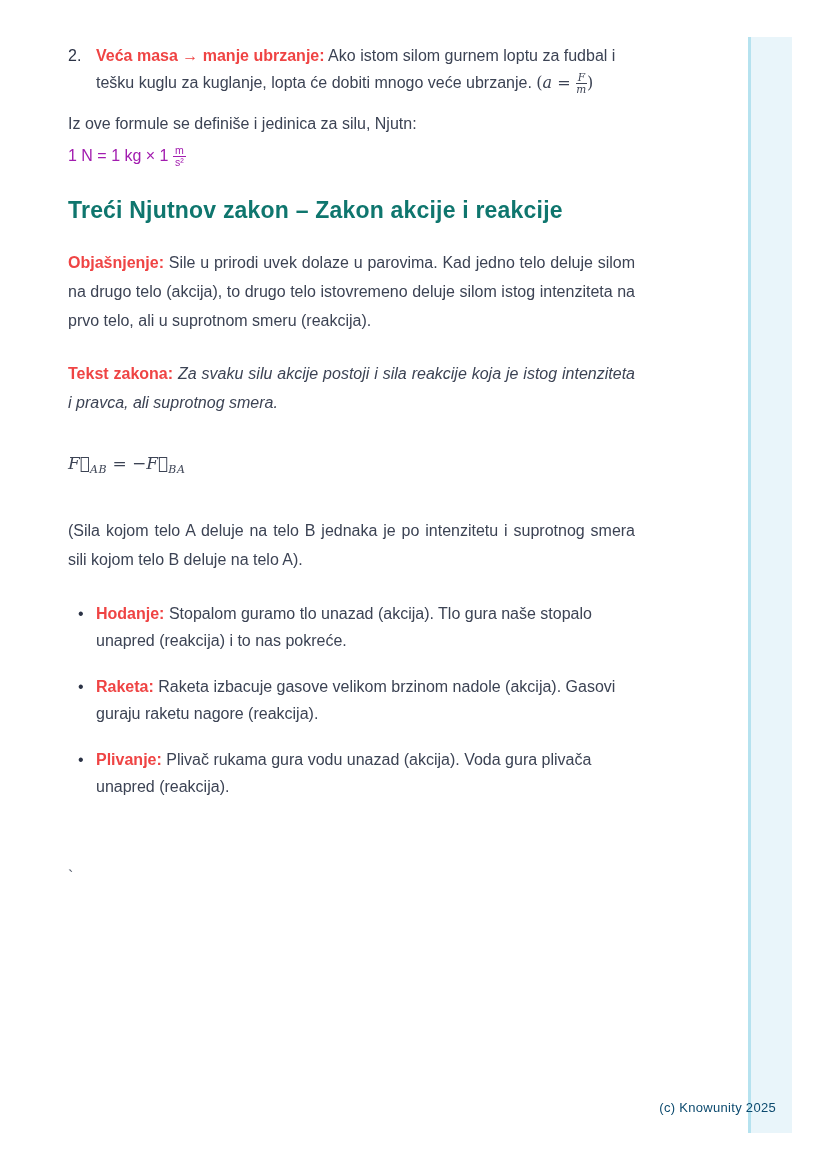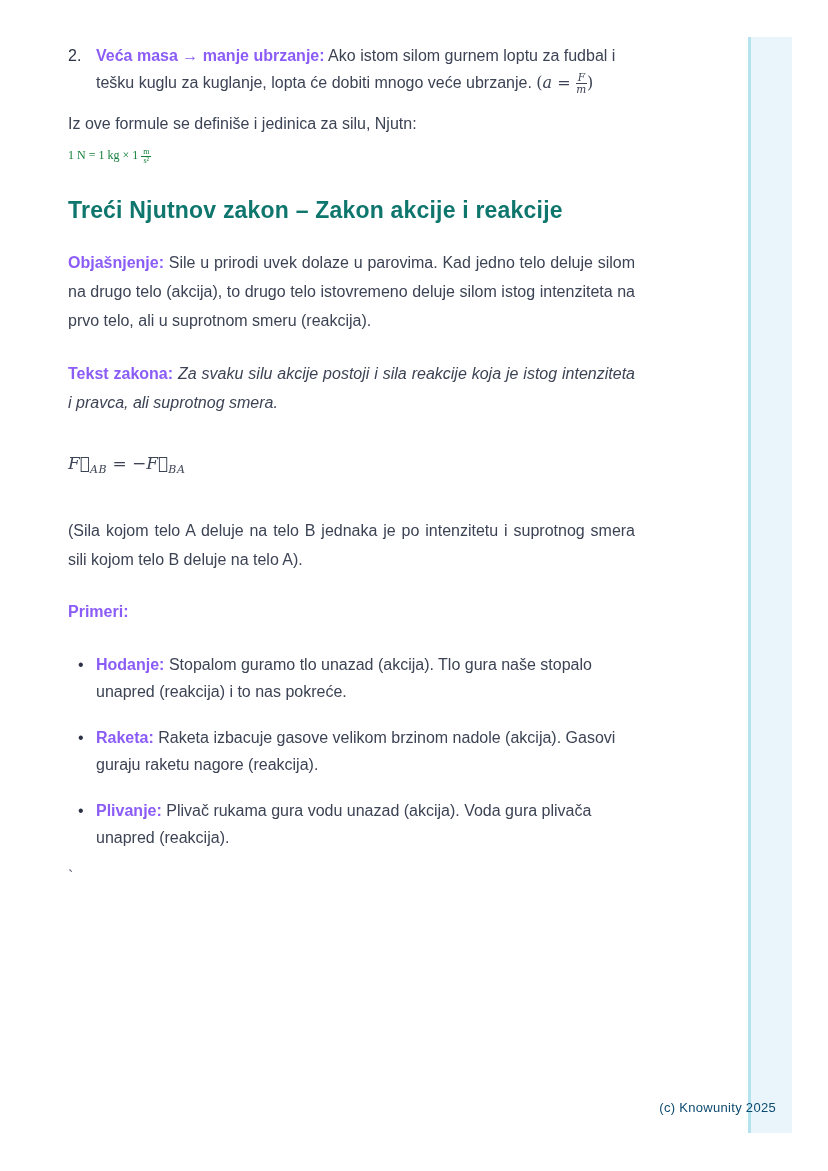--- a/index.html
+++ b/index.html
@@ -9,36 +9,36 @@
 
   
   .side-stripe {
     position:absolute; left:748px; top:37px; width:44px; height:1096px;
     background:#e9f5fa; border-left:3px solid #b5e2ef; z-index:0;
   }
 
   .content { position:absolute; left:68px; top:42px; width:567px; z-index:1; }
 
   p, .para { font-size:16px; line-height:27px; color:#3c4354; }
-  b, .bold { color:#8b5cf6; font-weight:bold; }
+  b, .bold { color:#ef4444; font-weight:bold; }
 
   
   .numbered-item { display:flex; margin-bottom:14px; }
   .num { width:28px; flex:0 0 28px; font-size:16px; line-height:27px; color:#2b3245; }
   .numbered-item .body { flex:1; }
 
   
   .math { font-family:"DejaVu Serif","Liberation Serif",serif; }
   .math i { font-style:italic; }
   .frac { display:inline-block; vertical-align:-0.5em; text-align:center; font-size:0.66em; line-height:1.05; }
   .frac .num-part { display:block; border-bottom:1px solid currentColor; padding:0 2px; font-style:italic; }
   .frac .den-part { display:block; font-style:italic; }
   .frac.upright .num-part, .frac.upright .den-part { font-style:normal; }
 
-  .newton-line { font-family:Liberation Serif, serif; font-size:12px; line-height:29px; color:#15803d; }
+  .newton-line { font-family:Liberation Sans, sans-serif; font-size:16px; line-height:29px; color:#a21caf; }
 
   .mb20 { margin-bottom:4px; }
   .mb26 { margin-bottom:26px; }
 
   h1.section-heading {
     font-size:23px; line-height:28px; font-weight:bold; color:#0f766e;
     letter-spacing:0.2px; margin:26px 0 24px 0;
   }
 
   .justified { text-align:justify; line-height:29px; margin-bottom:24px; }
@@ -91,21 +91,20 @@
 
     <p class="justified"><b>Objašnjenje:</b><span> Sile u prirodi uvek dolaze u parovima. Kad jedno telo deluje silom na drugo telo (akcija), to drugo telo istovremeno deluje silom istog intenziteta na prvo telo, ali u suprotnom smeru (reakcija).</span></p>
 
     <p class="justified"><b>Tekst zakona:</b><span class="ital"> Za svaku silu akcije postoji i sila reakcije koja je istog intenziteta i pravca, ali suprotnog smera.</span></p>
 
 
     <div class="display-formula"><span>F⃗</span><sub>AB</sub><span> = −</span><span>F⃗</span><sub>BA</sub></div>
 
     <p class="justified">(Sila kojom telo A deluje na telo B jednaka je po intenzitetu i suprotnog smera sili kojom telo B deluje na telo A).</p>
 
-    <p><b>Primeri:</b></p>
 
     <div class="bullet-list">
 
       <div class="bullet-item">
         <span class="bullet-dot">•</span>
         <div class="body para"><b>Hodanje:</b><span> Stopalom guramo tlo unazad (akcija). Tlo gura naše stopalo unapred (reakcija) i to nas pokreće.</span></div>
       </div>
 
       <div class="bullet-item">
         <span class="bullet-dot">•</span>

